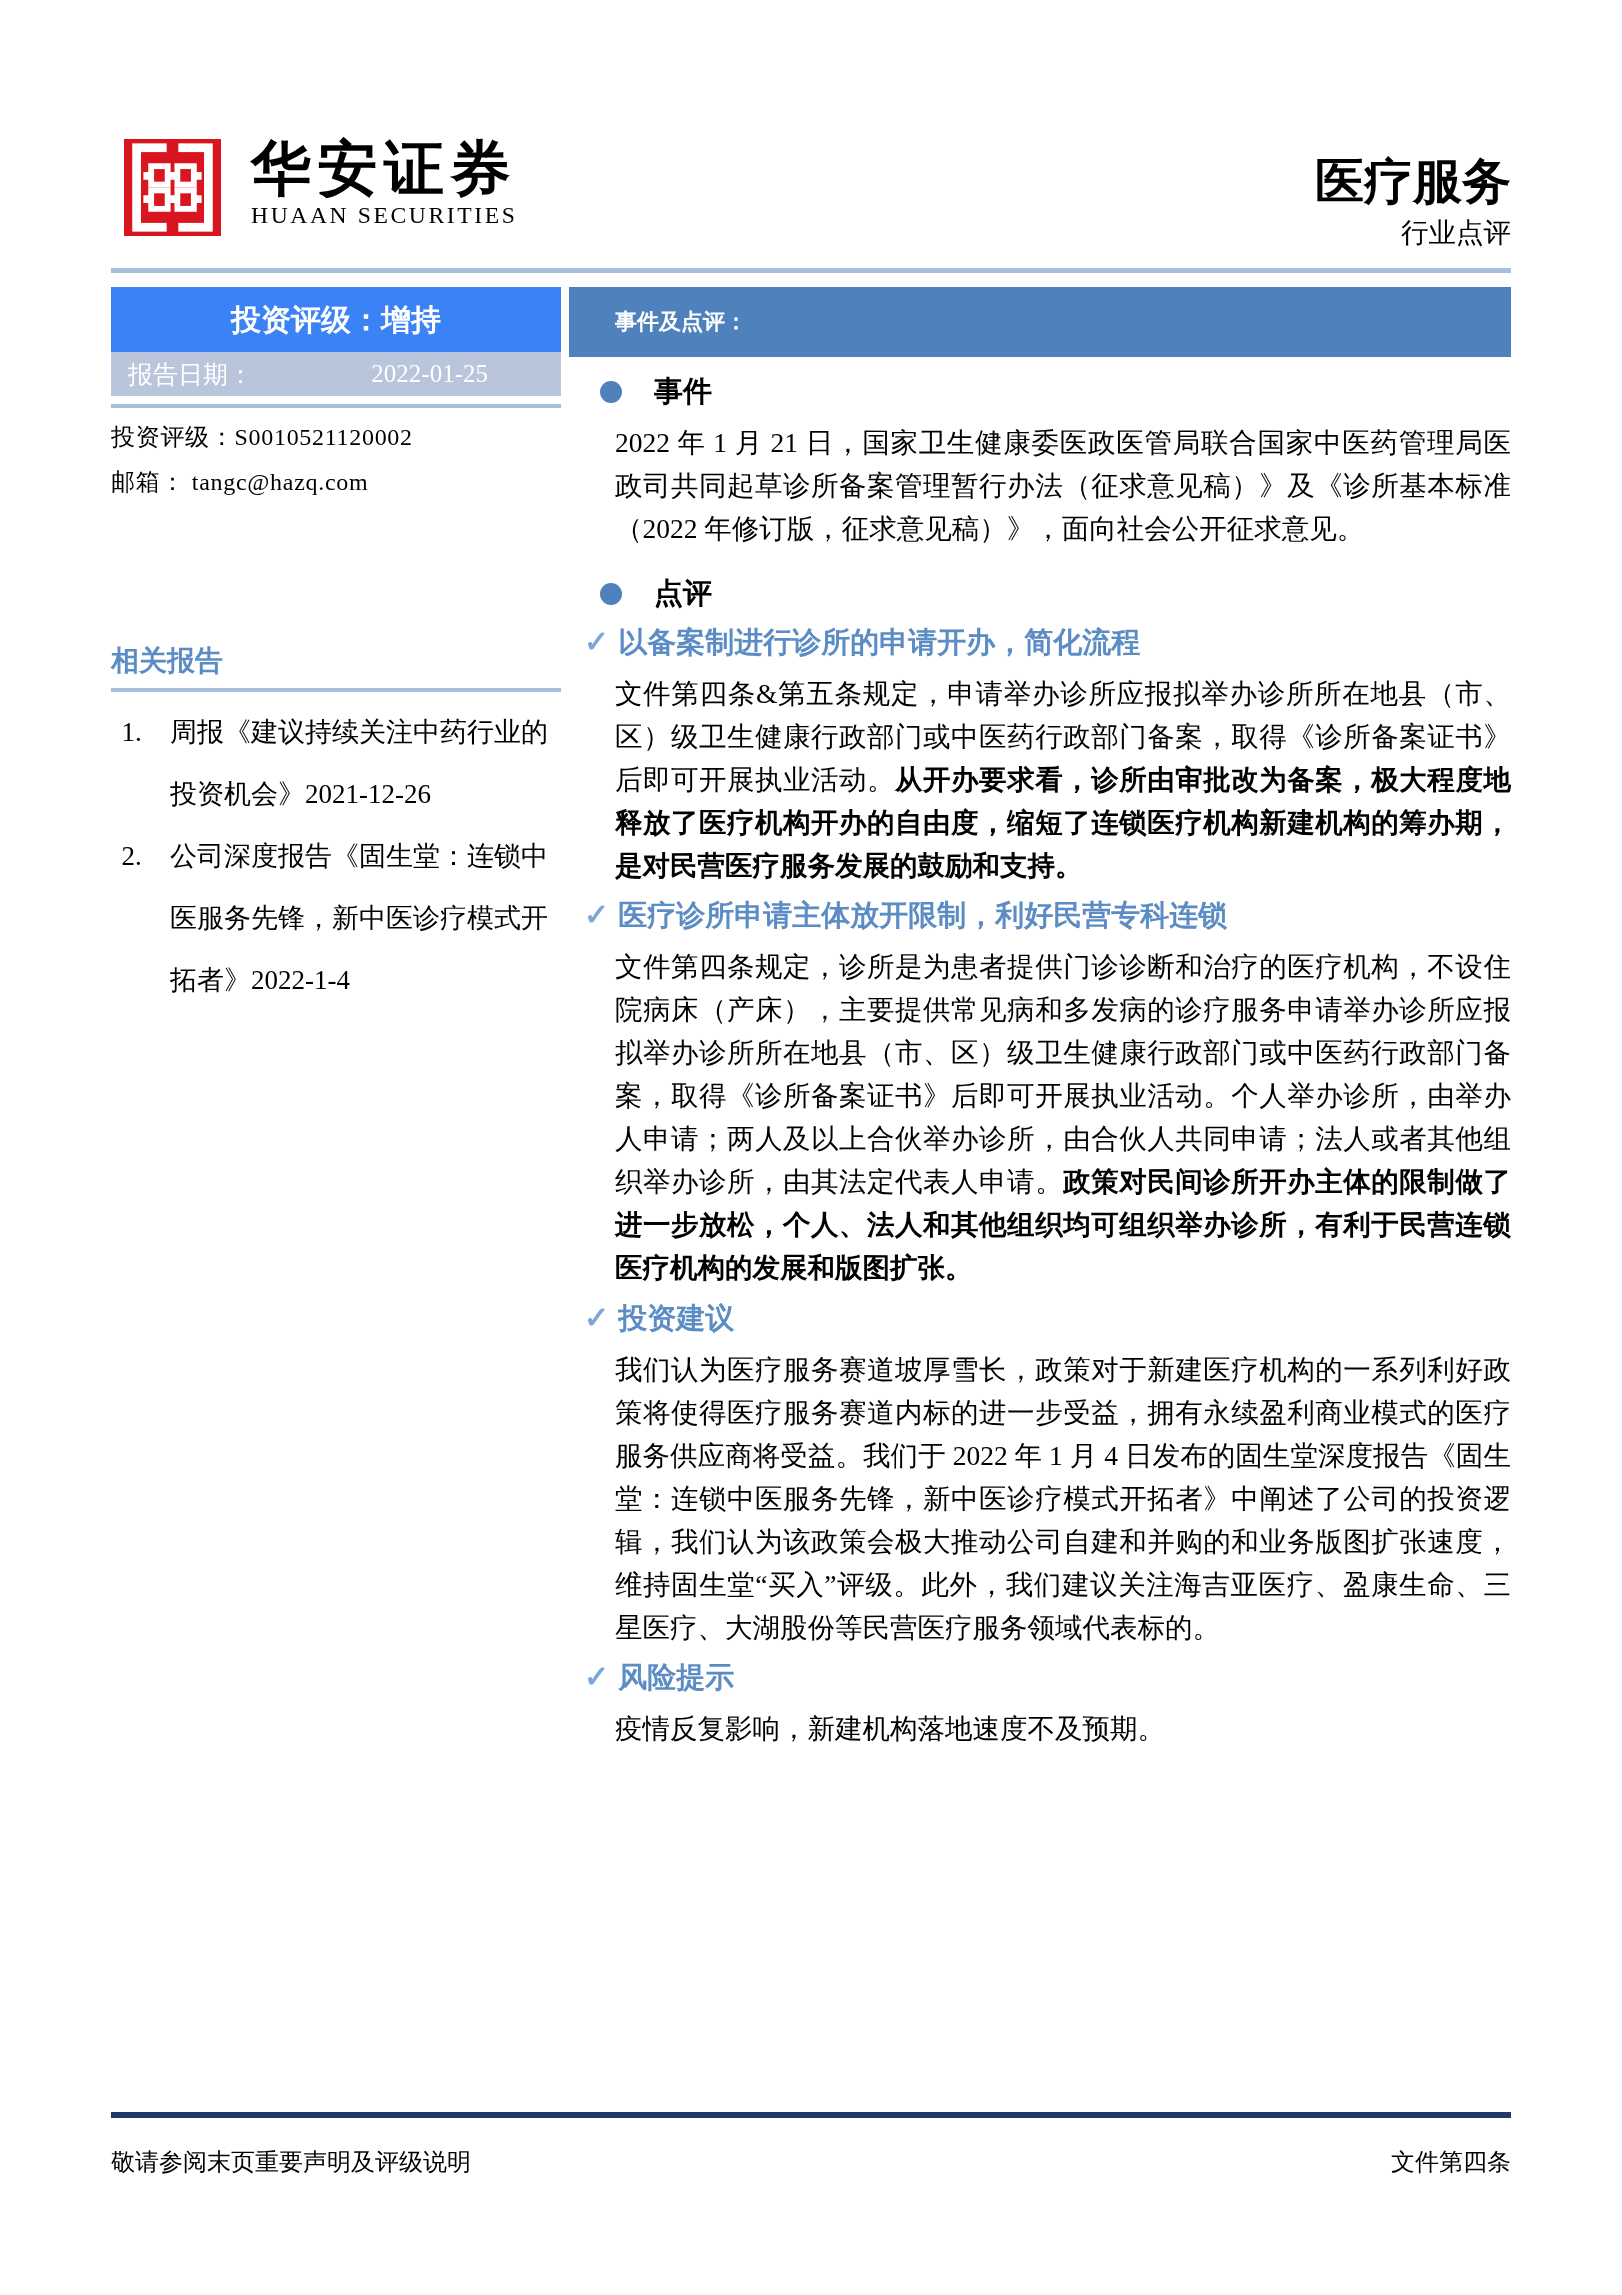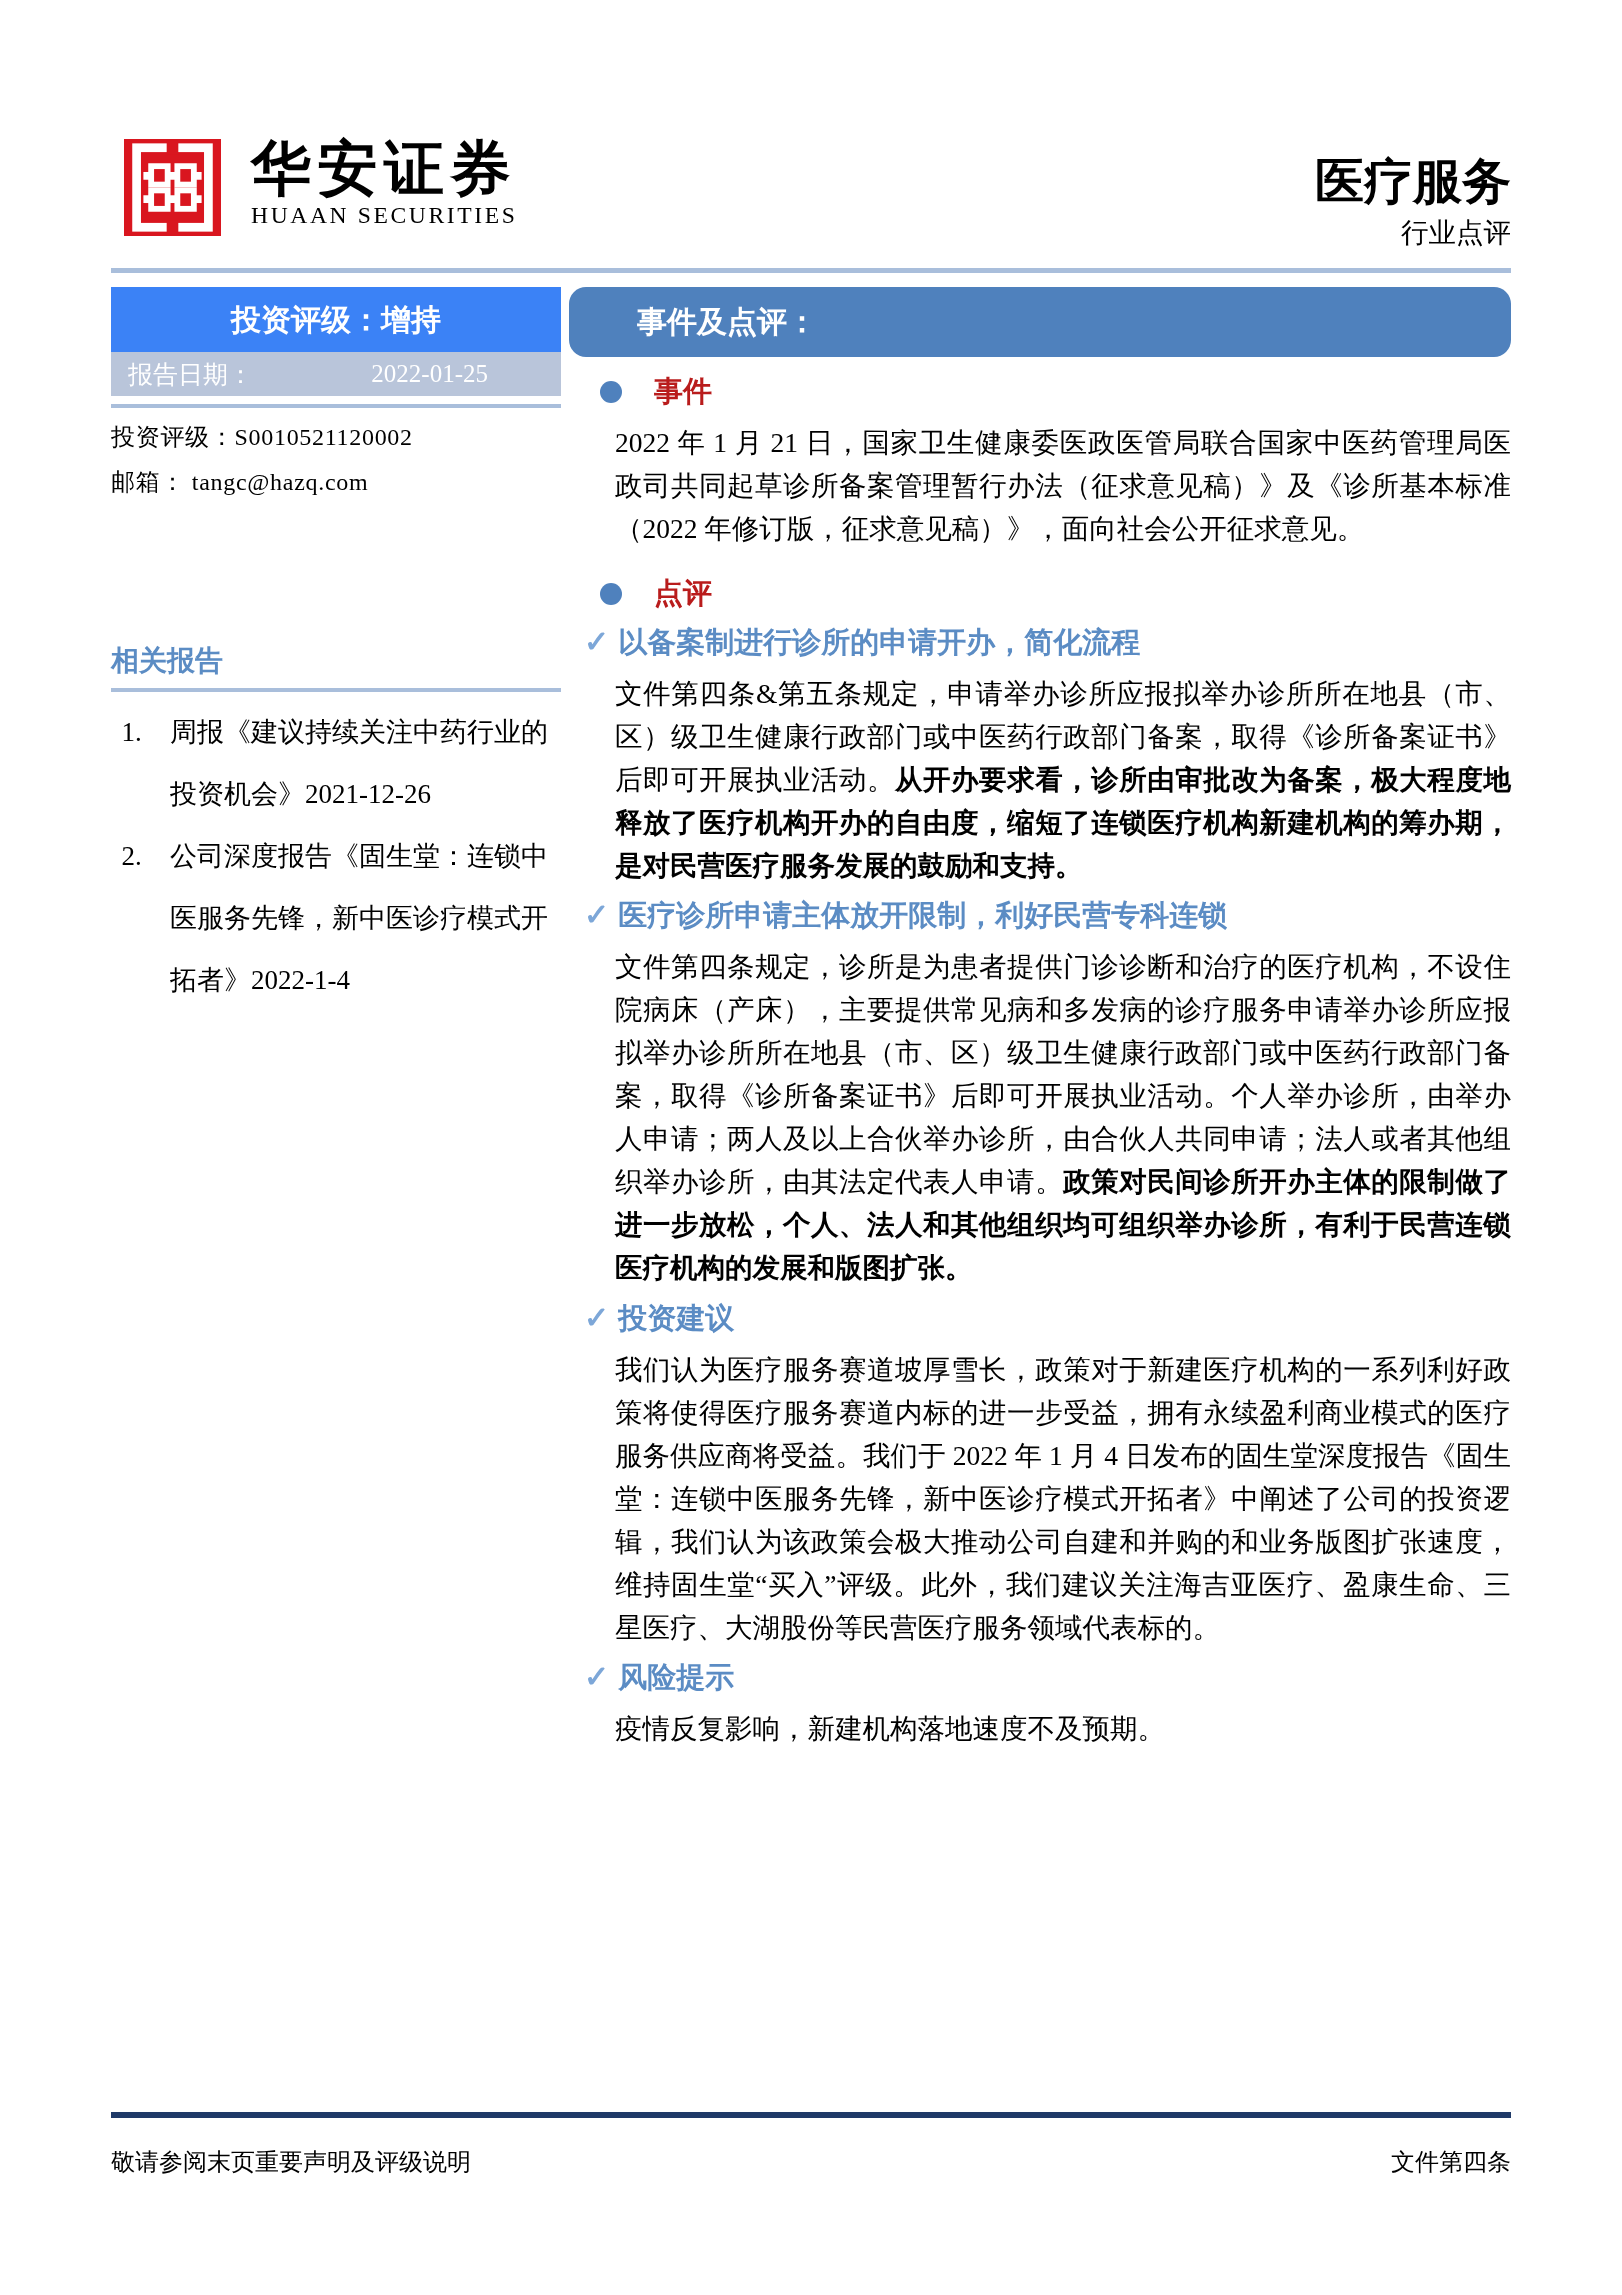--- a/index.html
+++ b/index.html
@@ -35,25 +35,25 @@
   .date-box .date-value { margin-left:auto; }
   .analyst-head { margin-top:154px; font-size:28px; font-weight:bold; color:#5b8cc4; }
   .hrule { height:3.9px; background:#a9bedb; margin-top:7.9px; }
   .meta { font-size:24px; margin-top:13px; letter-spacing:0.7px; }
   .related-head { margin-top:144px; font-size:28px; font-weight:bold; color:#5b8cc4; }
   .related-list { margin:9.2px 0 0 0; padding:0; list-style:none; font-size:27px; line-height:62px; }
   .related-list li { display:flex; }
   .related-list .num { flex:0 0 59px; padding-left:10.5px; box-sizing:border-box; }
   .related-list .txt { flex:1; }
   
-  .section-bar { height:70px; line-height:70px; background:#4f81bd; color:#fff; font-size:30px; font-weight:bold; padding-left:68px;border-radius:17px; }
+  .section-bar { height:70px; line-height:70px; background:#4f81bd; color:#fff; font-size:22px; font-weight:bold; padding-left:46px; }
   .bullet-row { display:flex; align-items:center; padding-left:31px; margin-top:14.4px; }
   .bullet-row.second { margin-top:23.6px;text-align:center; }
   .dot { width:22px; height:22px; border-radius:50%; background:#4f81bd; flex:0 0 22px; }
-  .bullet-label { margin-left:32px; font-size:29px; font-weight:bold; color:#b91c1c; }
+  .bullet-label { margin-left:32px; font-size:29px; font-weight:bold; color:#000000; }
   .body { margin:9.2px 0 0 0; padding-left:46px; font-size:27.5px; line-height:43px; text-align:justify; }
   .body strong { font-weight:bold; }
   .check-row { display:flex; align-items:baseline; padding-left:15px; margin-top:9.2px; }
   .check { font-size:30px; font-weight:bold; color:#7da7d8; }
   .check-title { margin-left:9.2px; font-size:29px; font-weight:bold; color:#5b8cc4; }
   
   .footer { position:absolute; left:111px; right:111px; top:2112px; border-top:6.5px solid #1f3a68; }
   .footer-row { display:flex; justify-content:space-between; margin-top:27.5px; font-size:24px; }
 </style>
 </head>

